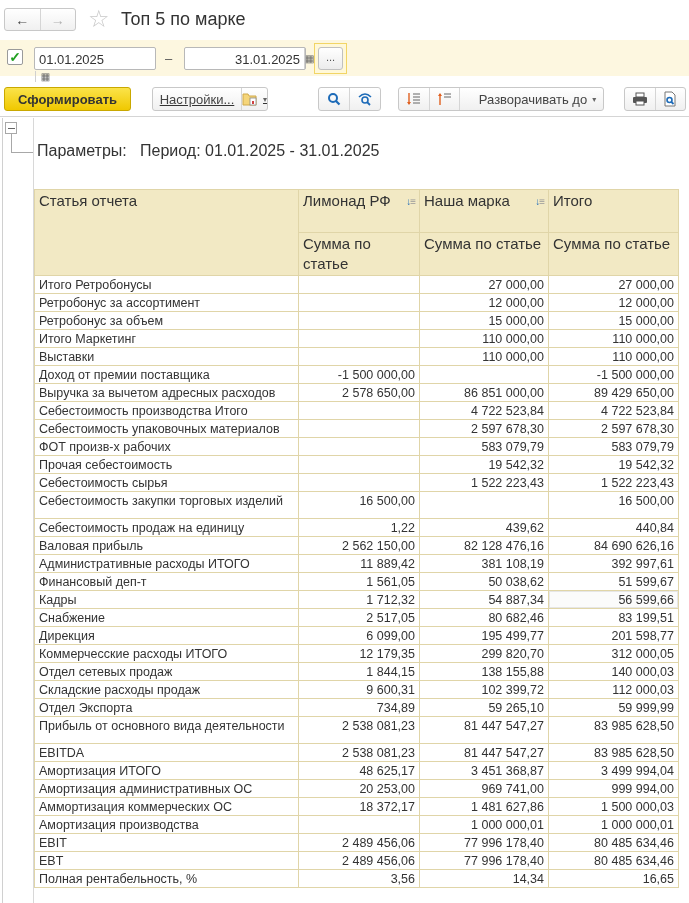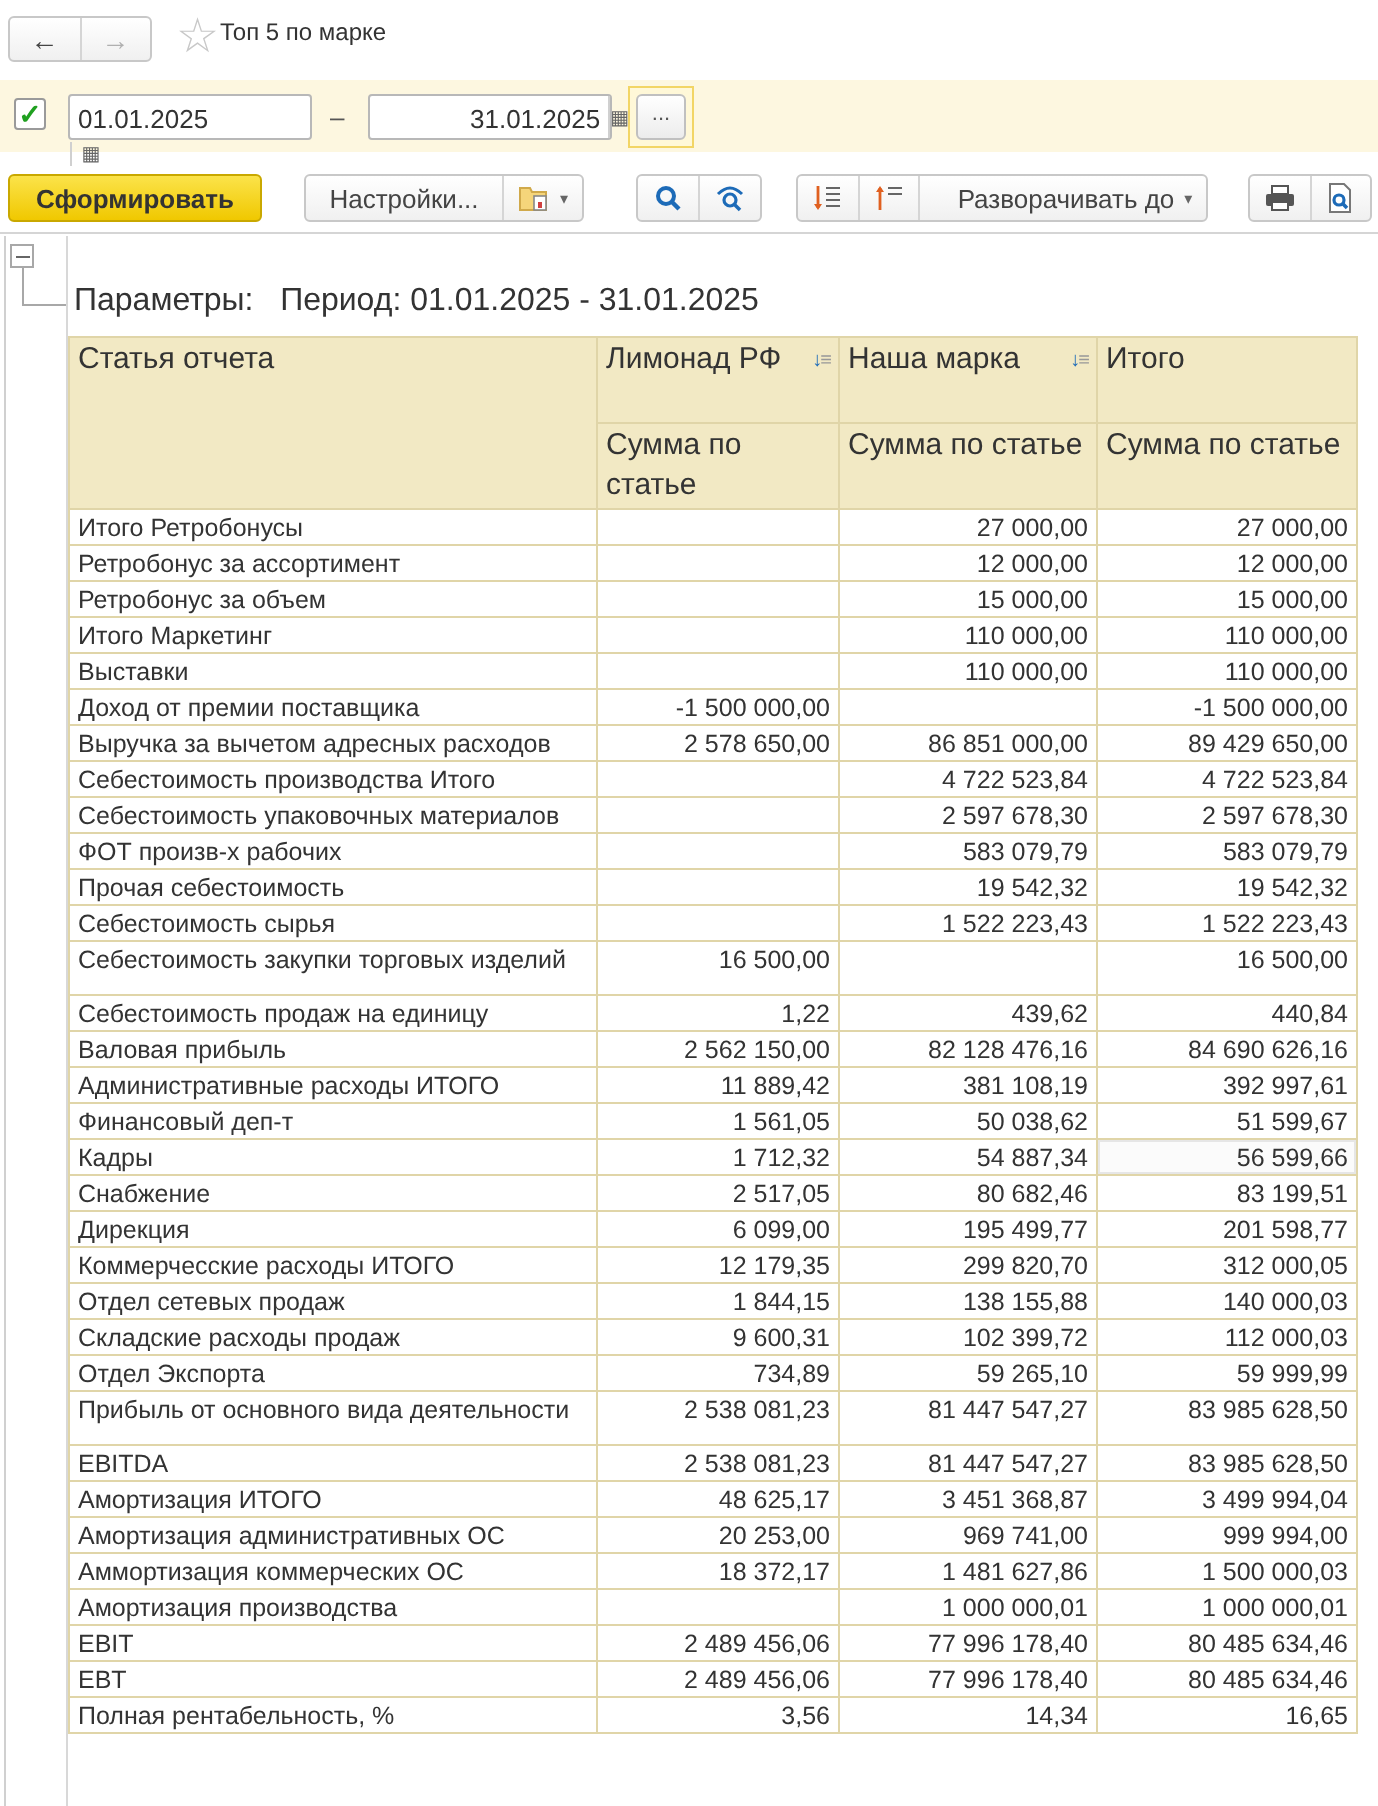--- a/index.html
+++ b/index.html
@@ -15,21 +15,21 @@
   .titlebar { position: absolute; left: 0; top: 0; width: 689px; height: 38px; }
   .navgroup {
     position: absolute; left: 4px; top: 8px; width: 72px; height: 23px;
     border: 1px solid #c8c8c8; border-radius: 3px;
     background: linear-gradient(#ffffff, #f0f0f0);
     display: flex;
   }
   .navbtn { flex: 1; display: flex; align-items: center; justify-content: center; font-size: 14px; color: #444; }
   .navbtn + .navbtn { border-left: 1px solid #d5d5d5; color: #b0b0b0; }
   .star { position: absolute; left: 88px; top: 6px; font-size: 24px; color: #c8c8c8; line-height: 26px; }
-  .title { position: absolute; left: 110px; top: 9px; font-size: 12px; color: #333; }
+  .title { position: absolute; left: 121px; top: 9px; font-size: 18px; color: #333; }
 
   
   .paramband {
     position: absolute; left: 0; top: 40px; width: 689px; height: 36px;
     background: #fdf7e0;
   }
   .chk {
     position: absolute; left: 7px; top: 9px; width: 16px; height: 16px;
     border: 1px solid #9a9a9a; background: #fff; border-radius: 2px;
     display: flex; align-items: center; justify-content: center;
@@ -83,21 +83,21 @@
     display: flex; align-items: center; justify-content: center;
   }
   .tree-box::after { content: ""; width: 7px; height: 1px; background: #666; }
   .tree-line-v { position: absolute; left: 11px; top: 16px; width: 1px; height: 18px; background: #a8a8a8; }
   .tree-line-h { position: absolute; left: 11px; top: 34px; width: 22px; height: 1px; background: #a8a8a8; }
   .outline-right { position: absolute; left: 33px; top: 0; width: 1px; height: 785px; background: #d8d8d8; }
 
   .params { position: absolute; left: 37px; top: 24px; font-size: 16px; color: #333; white-space: pre; }
 
   table.rep {
-    position: absolute; left: 34px; top: 50px;
+    position: absolute; left: 34px; top: 71px;
     border-collapse: collapse; table-layout: fixed;
     font-size: 12.5px; color: #333;
   }
   table.rep td, table.rep th {
     border: 1px solid #e0d5a8; padding: 0 4px; vertical-align: top;
     line-height: 16px;
   }
   table.rep th {
     background: #f2e9c4; font-weight: normal; text-align: left;
     font-size: 15px; line-height: 20px; padding: 1px 4px 0 4px;
@@ -139,21 +139,21 @@
     <span class="cal">▦</span>
   </div>
   <div class="ellipsis-wrap">
     <div class="ellipsis">...</div>
   </div>
 </div>
 
 <div class="toolbar">
   <div class="btn-primary">Сформировать</div>
 
-  <div class="btngroup" style="left:152px; width:140px;">
+  <div class="btngroup" style="left:152px; width:116px;text-decoration:underline;">
     <div style="width:98px;">Настройки...</div>
     <div style="flex:1;">
       <svg width="16" height="14" viewBox="0 0 16 14">
         <path d="M1 2 h5 l1 2 h7 v9 h-13z" fill="#f5d57a" stroke="#d0a94a" stroke-width="1"></path>
         <rect x="8" y="6" width="6" height="7" fill="#fff" stroke="#888" stroke-width="0.8"></rect>
         <rect x="10" y="9" width="2" height="3" fill="#d04040"></rect>
       </svg>
       <span class="caret">▾</span>
     </div>
   </div>

